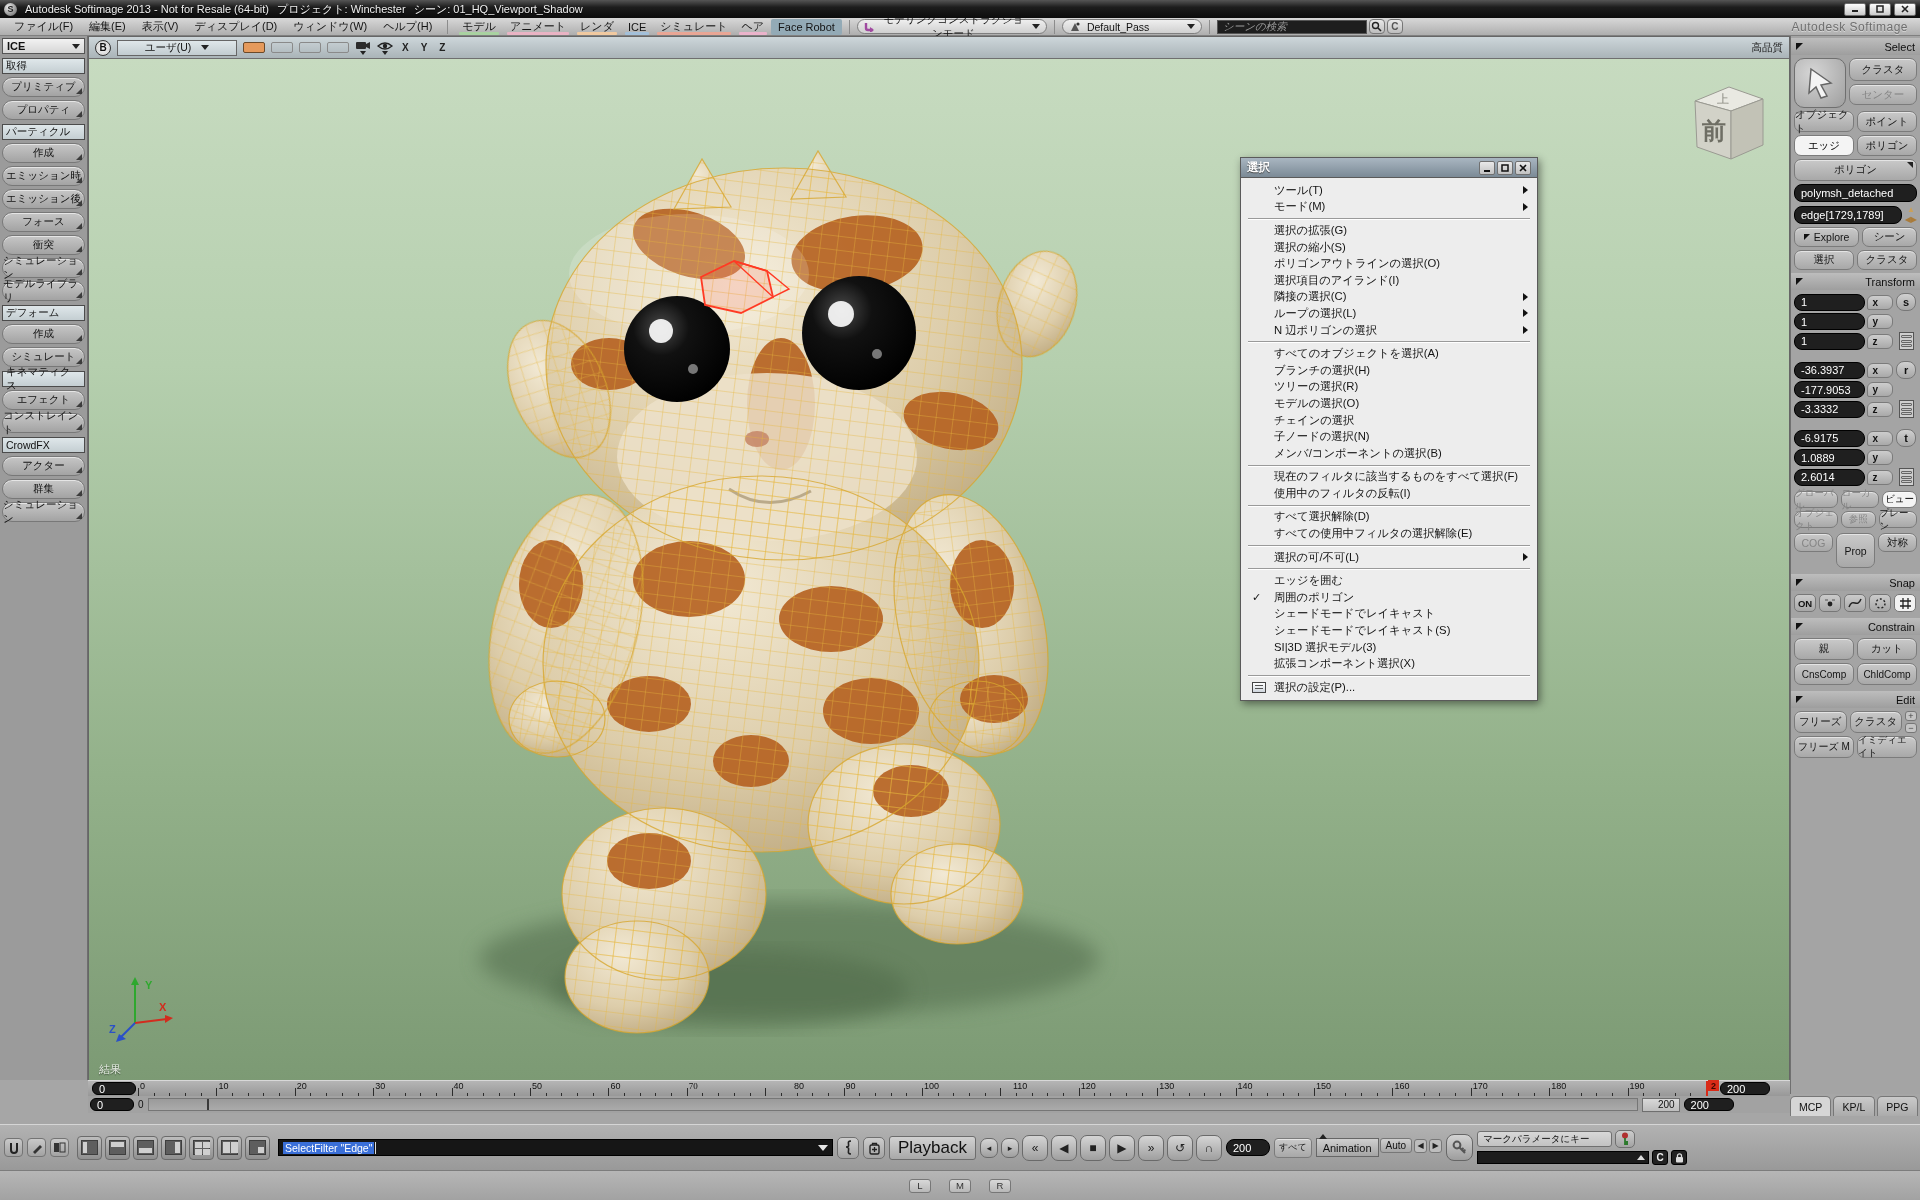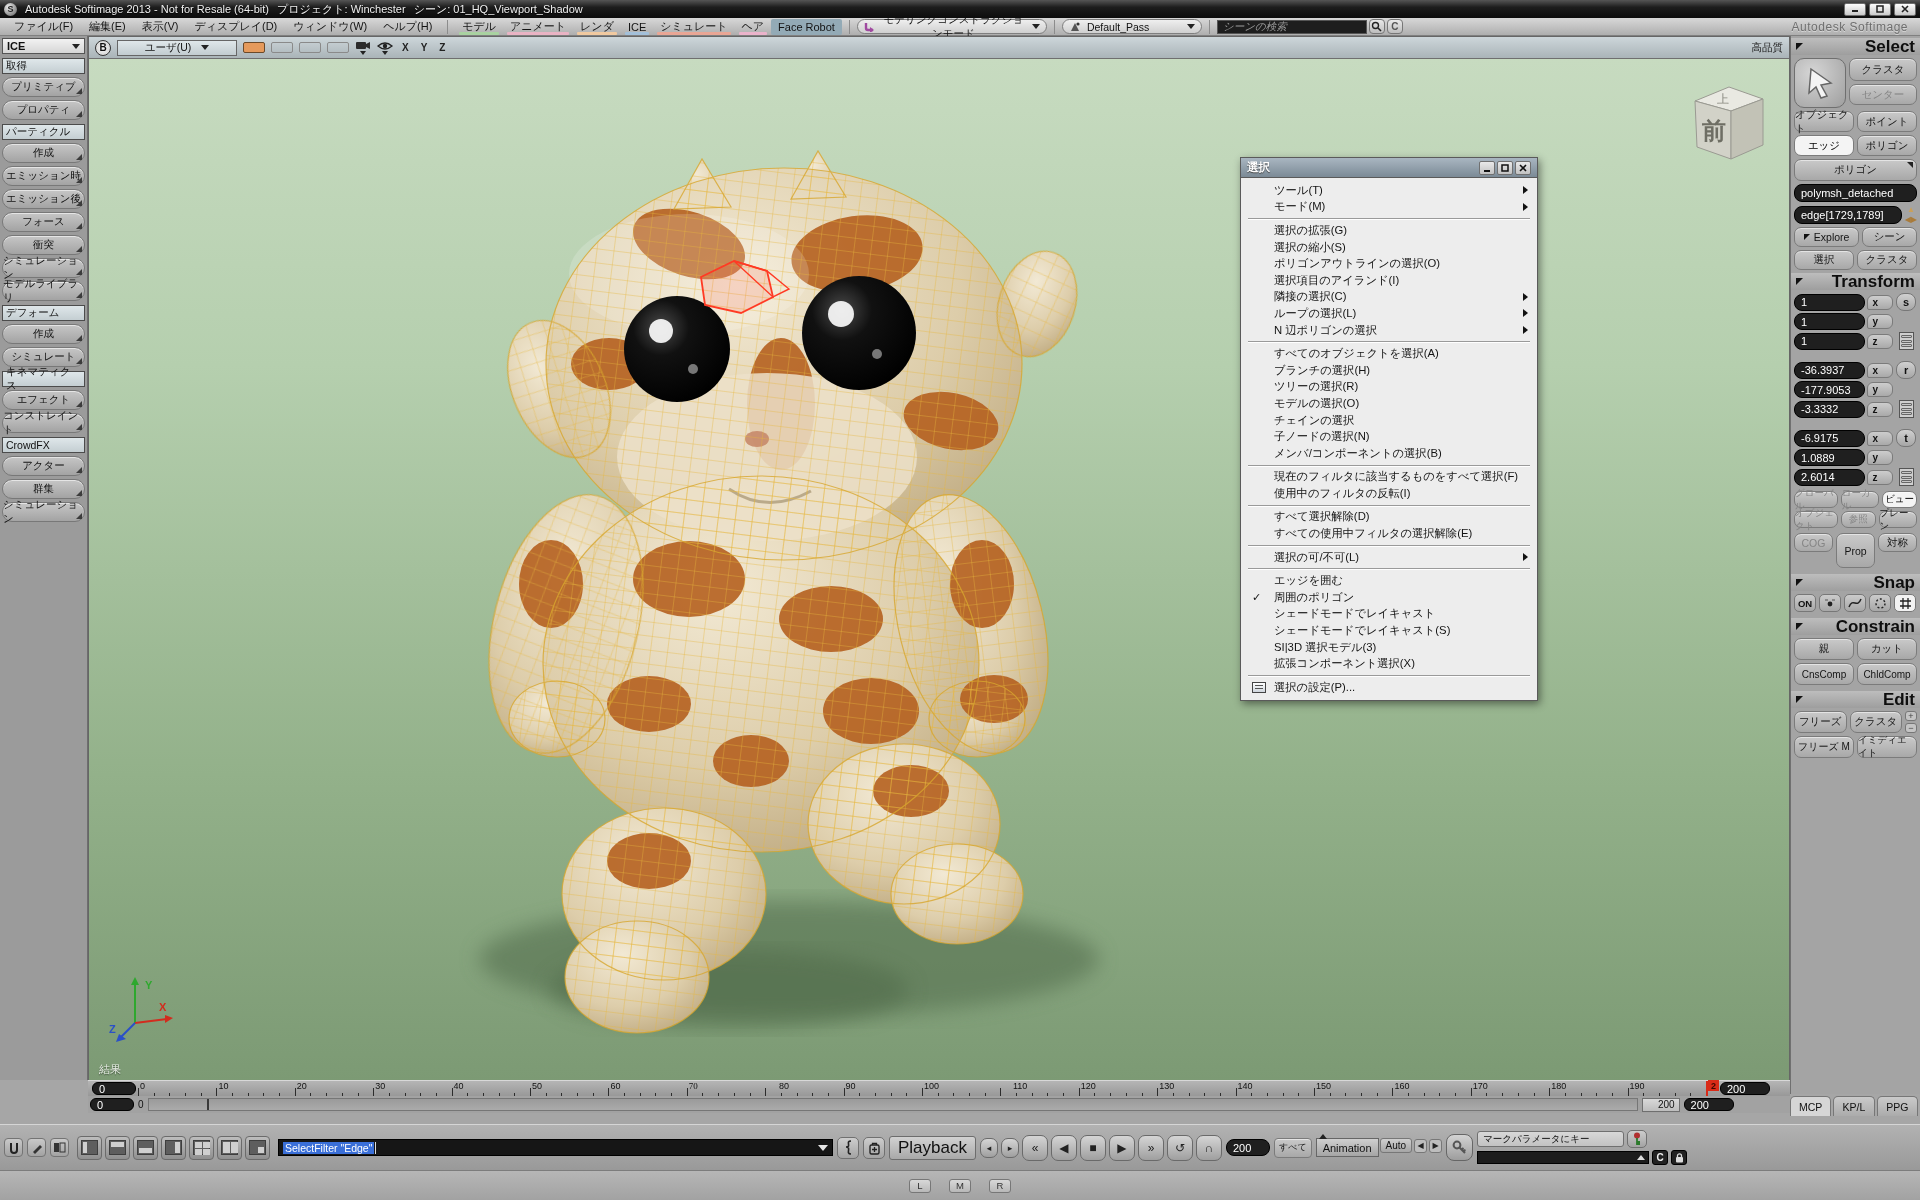--- a/index.html
+++ b/index.html
@@ -51,21 +51,21 @@
 .cm-wbtn{width:16px;height:14px;background:linear-gradient(#e9e9e9,#c2c2c2);border:1px solid #707070;border-radius:2px;display:flex;align-items:center;justify-content:center}
 #cm-body{padding:4px 1px}
 .cm-item{height:16.6px;display:flex;align-items:center;padding:0 8px 0 10px;font-size:11.3px;color:#141414;white-space:nowrap}
 .cm-item .chk{width:22px;font-size:11px;color:#111;flex:0 0 22px}
 .cm-item .micon{width:14px;height:11px;margin-right:8px;margin-left:-22px;border:1px solid #444;background:linear-gradient(#fff,#cfd6dd);position:relative}
 .cm-item .micon::after{content:"";position:absolute;left:2px;top:2px;right:2px;height:1px;background:#555;box-shadow:0 3px 0 #555}
 .cm-item .arrow{margin-left:auto;width:0;height:0;border-top:4px solid transparent;border-bottom:4px solid transparent;border-left:5px solid #111}
 .cm-sep{height:1px;background:#9a9a9a;margin:3px 6px;box-shadow:0 1px 0 #fff}
 
 #right-panel{position:absolute;left:1790px;top:36px;width:130px;height:1058px;background:#a4a4a4;border-left:1px solid #707070;padding:1px 3px}
-.rp-header{height:17px;display:flex;align-items:center;font-weight:bold;font-size:17px;color:#0e0e0e;background:linear-gradient(#bdbdbd,#9e9e9e);margin:1px -3px 3px;padding:0 5px;position:relative}
+.rp-header{height:17px;display:flex;align-items:center;font-weight:normal;font-size:11px;color:#0e0e0e;background:linear-gradient(#bdbdbd,#9e9e9e);margin:1px -3px 3px;padding:0 5px;position:relative}
 .rp-header .tri{width:0;height:0;border-top:7px solid #111;border-right:7px solid transparent;margin-right:auto}
 .rp-header .label{margin-left:auto}
 .rpbtn{background:linear-gradient(#c9c9c9,#a8a8a8);border:1px solid #7b7b7b;border-radius:7px;box-shadow:inset 0 1px 0 rgba(255,255,255,.5);display:flex;align-items:center;justify-content:center;font-size:10.5px;color:#151515}
 .rpbtn.active{background:#f4f4f4;color:#000}
 .rpbtn.disabled{color:#858585}
 .dfield{background:#1f1f1f;color:#fff;border:1px solid #000;border-radius:8px;display:flex;align-items:center;padding:0 6px;font-size:11px;white-space:nowrap;overflow:hidden}
 .selrow{display:flex;gap:3px;margin:3px 0}
 #cursor-btn{width:52px;height:50px;border-radius:10px;background:radial-gradient(circle at 35% 30%,#d6d6d6,#9e9e9e);border:1px solid #6f6f6f;display:flex;align-items:center;justify-content:center}
 .trow{display:flex;align-items:center;gap:2px;margin:2px 0}
 .trow .dfield{width:72px;height:17px}
@@ -121,21 +121,21 @@
 #all-btn{height:20px;padding:0 4px;font-size:9px;border-radius:4px}
 #anim-col{display:flex;flex-direction:row;gap:1px;align-items:flex-start}
 #animation-btn{height:19px;padding:0 6px;background:linear-gradient(#cfcfcf,#a5a5a5);border:1px solid #666;display:flex;align-items:center;font-size:11px;position:relative}
 #animation-btn::before{content:"";position:absolute;left:2px;top:-5px;border-left:4px solid transparent;border-right:4px solid transparent;border-bottom:5px solid #222}
 #auto-row{display:flex;gap:2px;align-items:center}
 #auto-btn{height:15px;padding:0 5px;background:linear-gradient(#cfcfcf,#a5a5a5);border:1px solid #777;border-radius:3px;font-size:10px;display:flex;align-items:center}
 .tiny-arr{width:13px;height:14px;border:1px solid #777;border-radius:3px;background:#bdbdbd;display:flex;align-items:center;justify-content:center;font-size:8px;color:#222}
 #key-btn{width:27px;height:27px;border-radius:8px;background:linear-gradient(#d3d3d3,#9d9d9d);border:1px solid #666;display:flex;align-items:center;justify-content:center}
 #mark-col{display:flex;flex-direction:column;gap:2px}
 #mark-row1{display:flex;gap:3px;align-items:center}
-#mark-field{width:147px;height:16px;background:linear-gradient(#d8d8d8,#c2c2c2);border:1px solid #707070;border-radius:3px;display:flex;align-items:center;padding:0 5px;font-size:9.5px}
+#mark-field{width:135px;height:16px;background:linear-gradient(#d8d8d8,#c2c2c2);border:1px solid #707070;border-radius:3px;display:flex;align-items:center;padding:0 5px;font-size:9.5px}
 #mark-row2{display:flex;gap:3px;align-items:center}
 #mark-dark{width:172px;height:13px;background:#1c1c1c;border:1px solid #000;display:flex;align-items:center;justify-content:flex-end;padding:0 3px}
 #mark-dark .up{width:0;height:0;border-left:4px solid transparent;border-right:4px solid transparent;border-bottom:5px solid #ddd}
 .mini-dark{width:16px;height:15px;background:#222;border:1px solid #000;border-radius:3px;color:#eee;display:flex;align-items:center;justify-content:center;font-size:10px;font-weight:bold}
 
 #status-bar{position:absolute;left:0;top:1170px;width:1920px;height:30px;background:linear-gradient(#b6b6b6,#a2a2a2);border-top:1px solid #7c7c7c;display:flex;align-items:center;justify-content:center;gap:18px}
 .hint-chip{width:22px;height:14px;border:1px solid #777;border-radius:3px;background:linear-gradient(#d8d8d8,#b8b8b8);display:flex;align-items:center;justify-content:center;font-size:9.5px;color:#333}
 
 #nav-cube{position:absolute;right:20px;top:18px}
 
@@ -865,21 +865,21 @@
       <div class="tick minor" style="left: 501.76px;"></div>
       <div class="tick minor" style="left: 517.44px;"></div>
       <div class="tick minor" style="left: 533.12px;"></div>
       <div class="tick major" style="left: 548.8px;"></div>
       <div class="tlabel" style="left: 550.8px; font-family: Liberation Serif, serif;">70</div>
       <div class="tick minor" style="left: 564.48px;"></div>
       <div class="tick minor" style="left: 580.16px;"></div>
       <div class="tick minor" style="left: 595.84px;"></div>
       <div class="tick minor" style="left: 611.52px;"></div>
       <div class="tick major" style="left: 627.2px;"></div>
-      <div class="tlabel" style="left: 641px;">80</div>
+      <div class="tlabel" style="left: 656px;">80</div>
       <div class="tick minor" style="left: 642.88px;"></div>
       <div class="tick minor" style="left: 658.56px;"></div>
       <div class="tick minor" style="left: 674.24px;"></div>
       <div class="tick minor" style="left: 689.92px;"></div>
       <div class="tick major" style="left: 705.6px;"></div>
       <div class="tlabel" style="left: 707.6px;">90</div>
       <div class="tick minor" style="left: 721.28px;"></div>
       <div class="tick minor" style="left: 736.96px;"></div>
       <div class="tick minor" style="left: 752.64px;"></div>
       <div class="tick minor" style="left: 768.32px;"></div>

